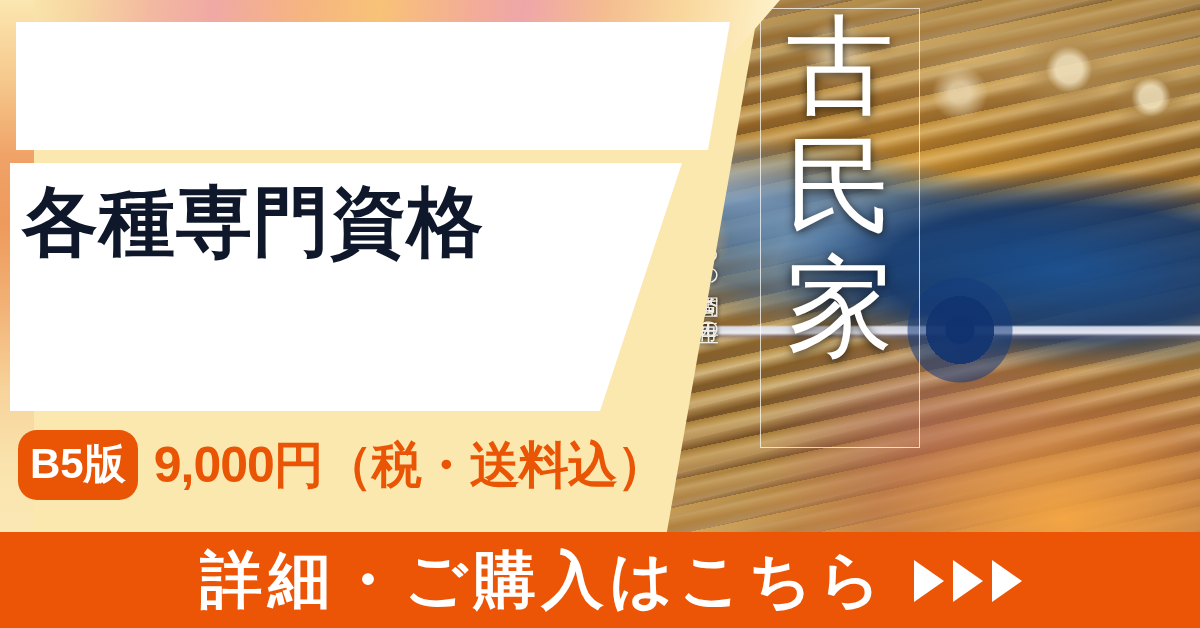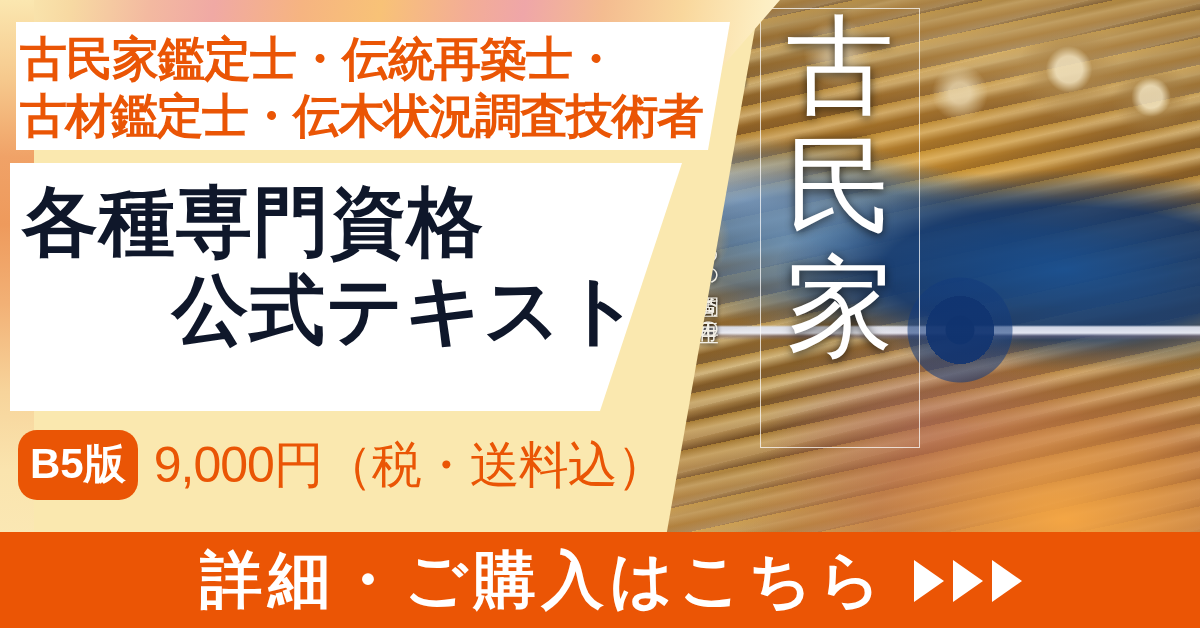--- a/index.html
+++ b/index.html
@@ -215,21 +215,21 @@
     font-size: 42px;
     font-weight: 700;
     line-height: 1;
     padding: 13px 12px 15px 12px;
     letter-spacing: 0;
     border-radius: 19px;
   }
   .price-text {
     color: #EA5505;
     font-size: 50px;
-    font-weight: 400;
+    font-weight: 700;
     line-height: 1;
     letter-spacing: -1px;
     white-space: nowrap;
   }
 
   
   .cta {
     position: absolute;
     left: 0; bottom: 0;
     width: 1200px;
@@ -290,28 +290,23 @@
     <span>家</span>
   </div>
 
   <div class="left-bg"></div>
   <div class="top-wash"></div>
   <div class="left-wash"></div>
 
   <div class="panel panel-top"></div>
   <div class="panel panel-main"></div>
 
-  <div class="headline-sub">
-    <div class="l1">古民家鑑定士・伝統再築士・</div>
-    <div class="l2">古材鑑定士・伝木状況調査技術者</div>
-  </div>
 
   <div class="headline-main">
     <div class="m1">各種専門資格</div>
-    <div class="m2">公式テキスト</div>
   </div>
 
   <div class="price-row">
     <div class="badge">B5版</div>
     <div class="price-text">9,000円（税・送料込）</div>
   </div>
 
   <div class="cta">
     <span class="cta-text">詳細・ご購入はこちら</span>
     <span class="cta-arrows">

